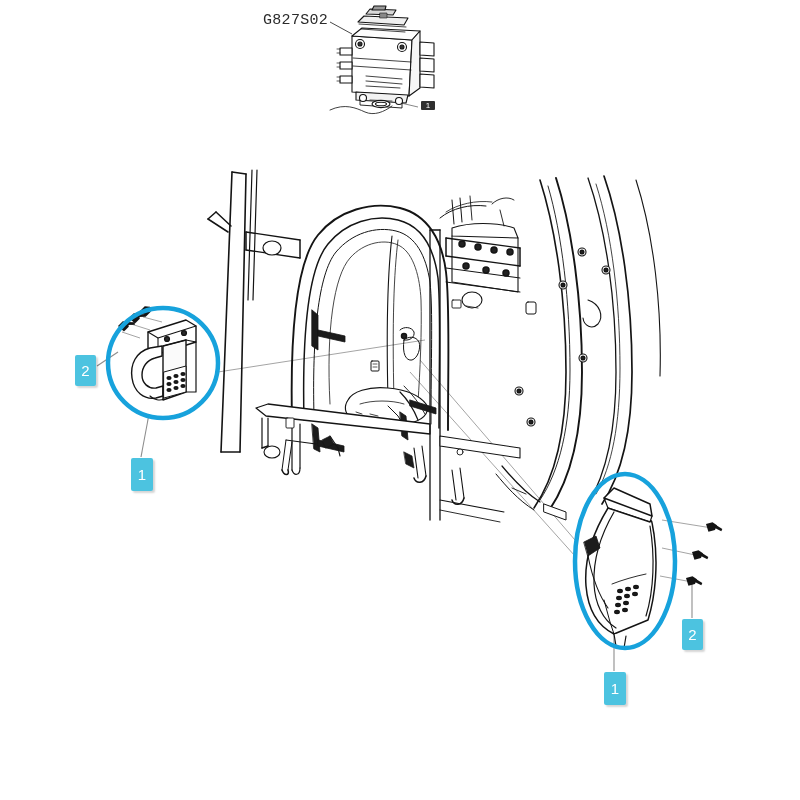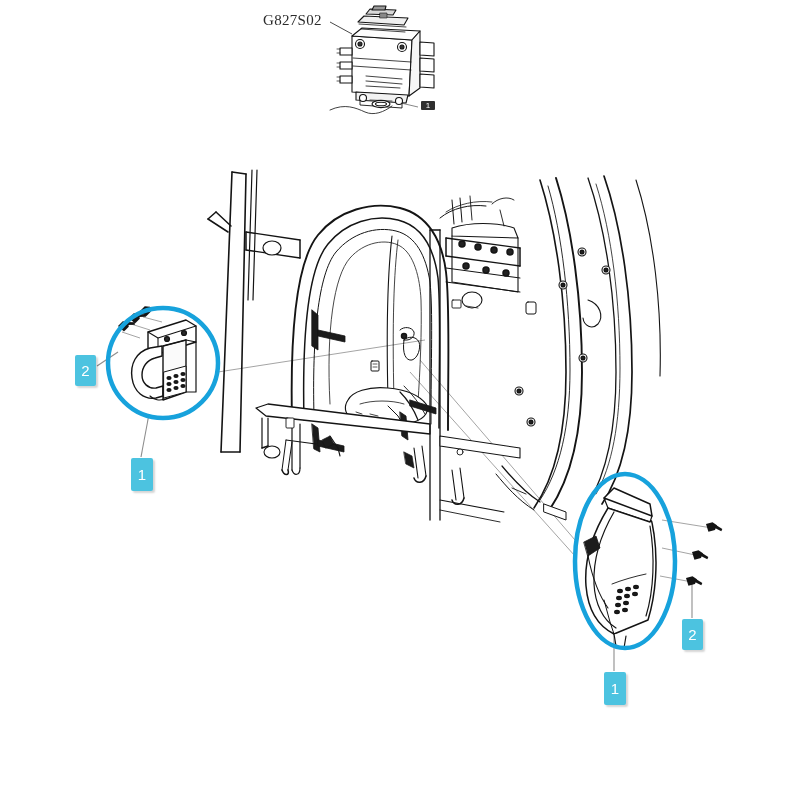--- a/index.html
+++ b/index.html
@@ -26,21 +26,21 @@
     position: absolute;
     top: 0;
     left: 0;
     width: 800px;
     height: 800px;
   }
 
   
   .part-number-label {
     position: absolute;
-    font-family: Liberation Serif, serif;
+    font-family: Liberation Mono, monospace;
     font-size: 15px;
     letter-spacing: 0.3px;
     color: #2b2b2b;
     white-space: nowrap;
     user-select: none;
   }
 
   
   .callout-badge {
     position: absolute;

